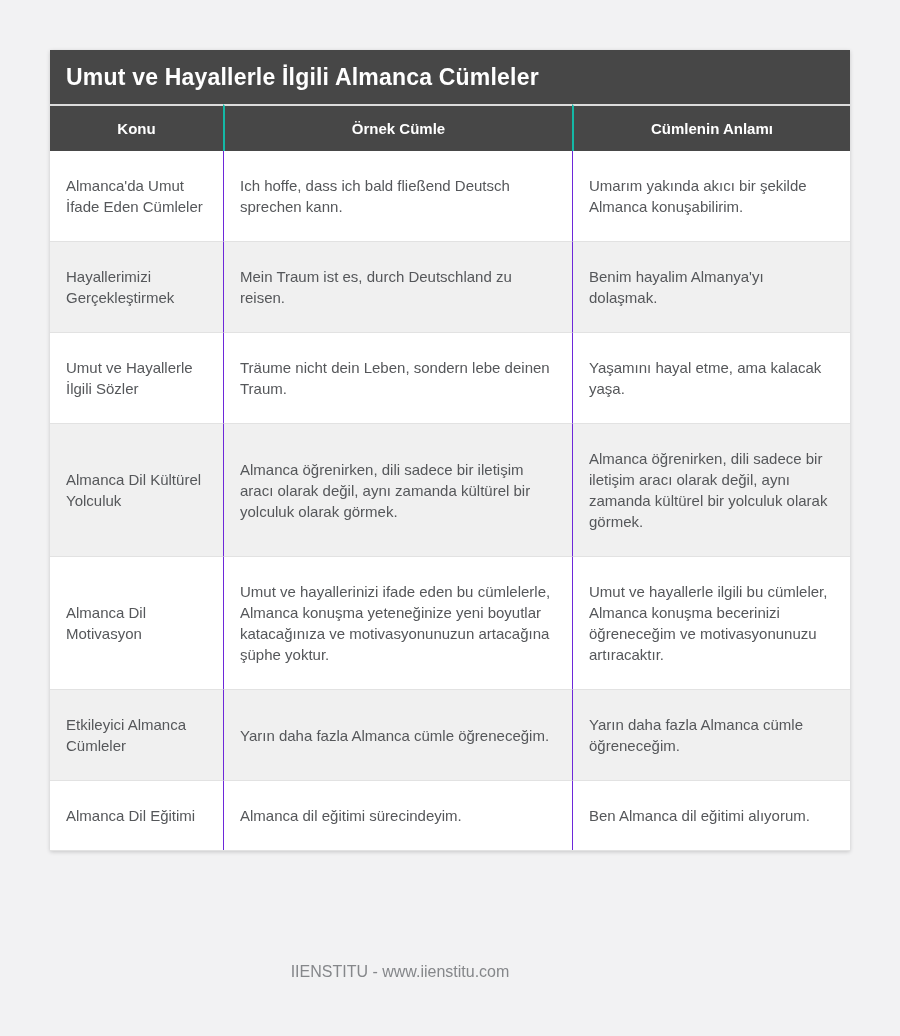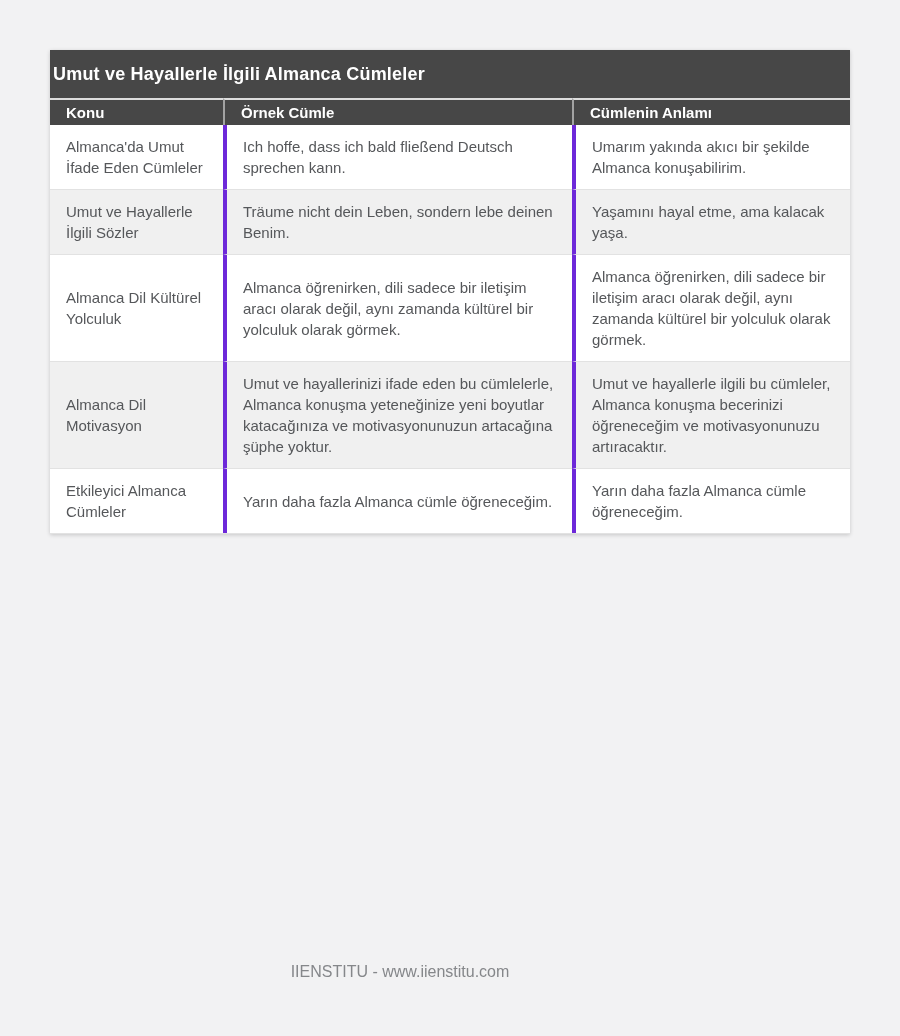--- a/index.html
+++ b/index.html
@@ -15,56 +15,56 @@
     position: absolute;
     left: 50px;
     top: 50px;
     width: 800px;
     background: #ffffff;
     box-shadow: 0 1px 4px rgba(0,0,0,0.18);
   }
   .title-bar {
     background: #474747;
     color: #ffffff;
-    font-size: 18px;
+    font-size: 23px;
     font-weight: 700;
-    padding: 14px 16px 13px 3px;
+    padding: 14px 16px 13px 16px;
     letter-spacing: 0.2px;
   }
   table {
     width: 800px;
     border-collapse: separate;
     border-spacing: 0;
     table-layout: fixed;
   }
   col.c1 { width: 173px; }
   col.c2 { width: 349px; }
   col.c3 { width: 278px; }
   thead th {
     background: #474747;
     color: #ffffff;
     font-size: 15px;
     font-weight: 700;
-    text-align: left;
-    padding: 2px 16px;
+    text-align: center;
+    padding: 12px 16px;
     border-top: 2px solid #dcdcdc;
     line-height: 21px;
   }
-  thead th + th { border-left: 2px solid #a3a3a3; margin-left: 24px; }
+  thead th + th { border-left: 2px solid #14b8a6; margin-left: 24px; }
   tbody td {
     font-size: 15px;
     color: #55575a;
     line-height: 21px;
-    padding: 11px 16px;
+    padding: 24px 16px;
     vertical-align: middle;
     text-align: left;
     border-top: 1px solid #e2e2e2;
     background: #ffffff;
   }
-  tbody td + td { border-left: 4px solid #6d28d9; margin-left: 24px; }
+  tbody td + td { border-left: 1px solid #6d28d9; margin-left: 24px; }
   tbody tr:first-child td { border-top: none; }
   tbody tr:nth-child(even) td { background: #f0f0f0; }
   .card { border-bottom: 1px solid #e2e2e2; }
   .footer {
     position: absolute;
     left: 0;
     top: 963px;
     width: 800px;
     text-align: center;
     color: #85878a;
@@ -89,36 +89,46 @@
         <th>Cümlenin Anlamı</th>
       </tr>
     </thead>
     <tbody>
       <tr>
         <td>Almanca'da Umut İfade Eden Cümleler</td>
         <td>Ich hoffe, dass ich bald fließend Deutsch sprechen kann.</td>
         <td>Umarım yakında akıcı bir şekilde Almanca konuşabilirim.</td>
       </tr>
       <tr>
+        <td>Hayallerimizi Gerçekleştirmek</td>
+        <td>Mein Traum ist es, durch Deutschland zu reisen.</td>
+        <td>Benim hayalim Almanya'yı dolaşmak.</td>
+      </tr>
+      <tr>
         <td>Umut ve Hayallerle İlgili Sözler</td>
-        <td>Träume nicht dein Leben, sondern lebe deinen Benim.</td>
+        <td>Träume nicht dein Leben, sondern lebe deinen Traum.</td>
         <td>Yaşamını hayal etme, ama kalacak yaşa.</td>
       </tr>
       <tr>
         <td>Almanca Dil Kültürel Yolculuk</td>
         <td>Almanca öğrenirken, dili sadece bir iletişim aracı olarak değil, aynı zamanda kültürel bir yolculuk olarak görmek.</td>
         <td>Almanca öğrenirken, dili sadece bir iletişim aracı olarak değil, aynı zamanda kültürel bir yolculuk olarak görmek.</td>
       </tr>
       <tr>
         <td>Almanca Dil Motivasyon</td>
         <td>Umut ve hayallerinizi ifade eden bu cümlelerle, Almanca konuşma yeteneğinize yeni boyutlar katacağınıza ve motivasyonunuzun artacağına şüphe yoktur.</td>
         <td>Umut ve hayallerle ilgili bu cümleler, Almanca konuşma becerinizi öğreneceğim ve motivasyonunuzu artıracaktır.</td>
       </tr>
       <tr>
         <td>Etkileyici Almanca Cümleler</td>
         <td>Yarın daha fazla Almanca cümle öğreneceğim.</td>
         <td>Yarın daha fazla Almanca cümle öğreneceğim.</td>
       </tr>
+      <tr>
+        <td>Almanca Dil Eğitimi</td>
+        <td>Almanca dil eğitimi sürecindeyim.</td>
+        <td>Ben Almanca dil eğitimi alıyorum.</td>
+      </tr>
     </tbody>
   </table>
 </div>
 
 <div class="footer">IIENSTITU - www.iienstitu.com</div>
 
 </body></html>

